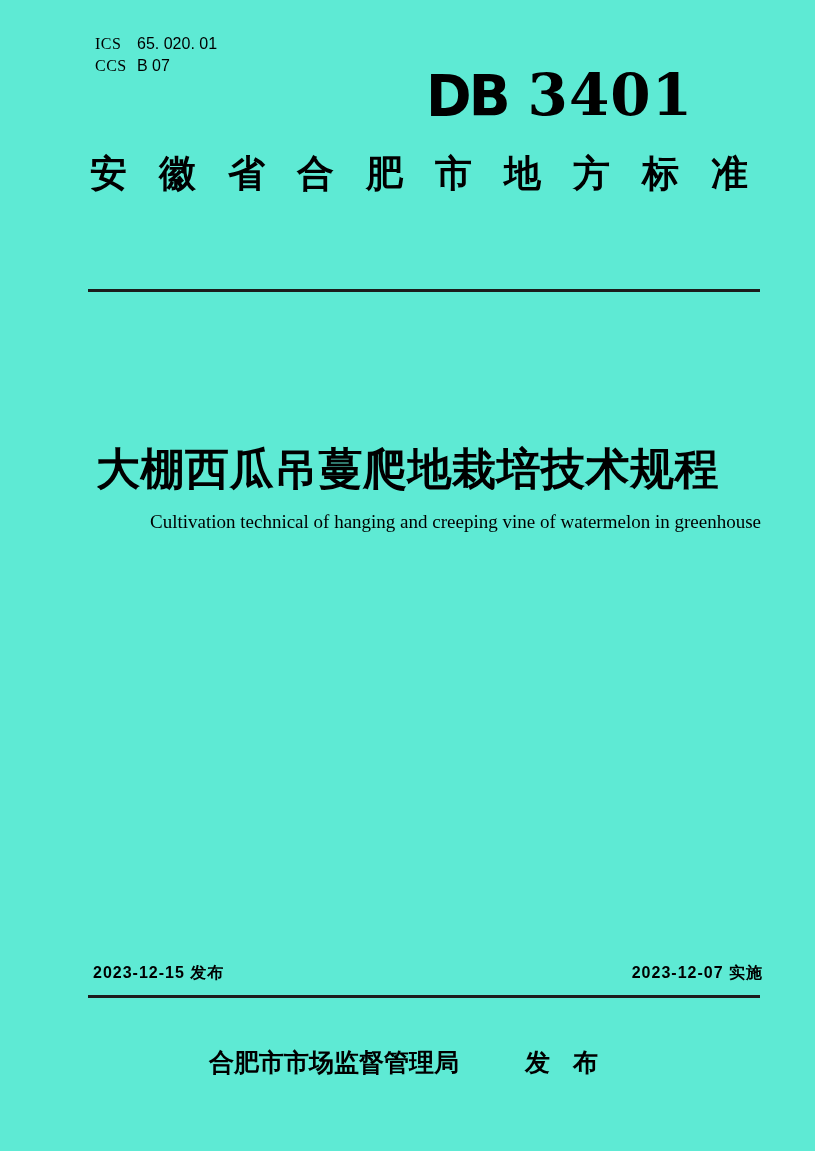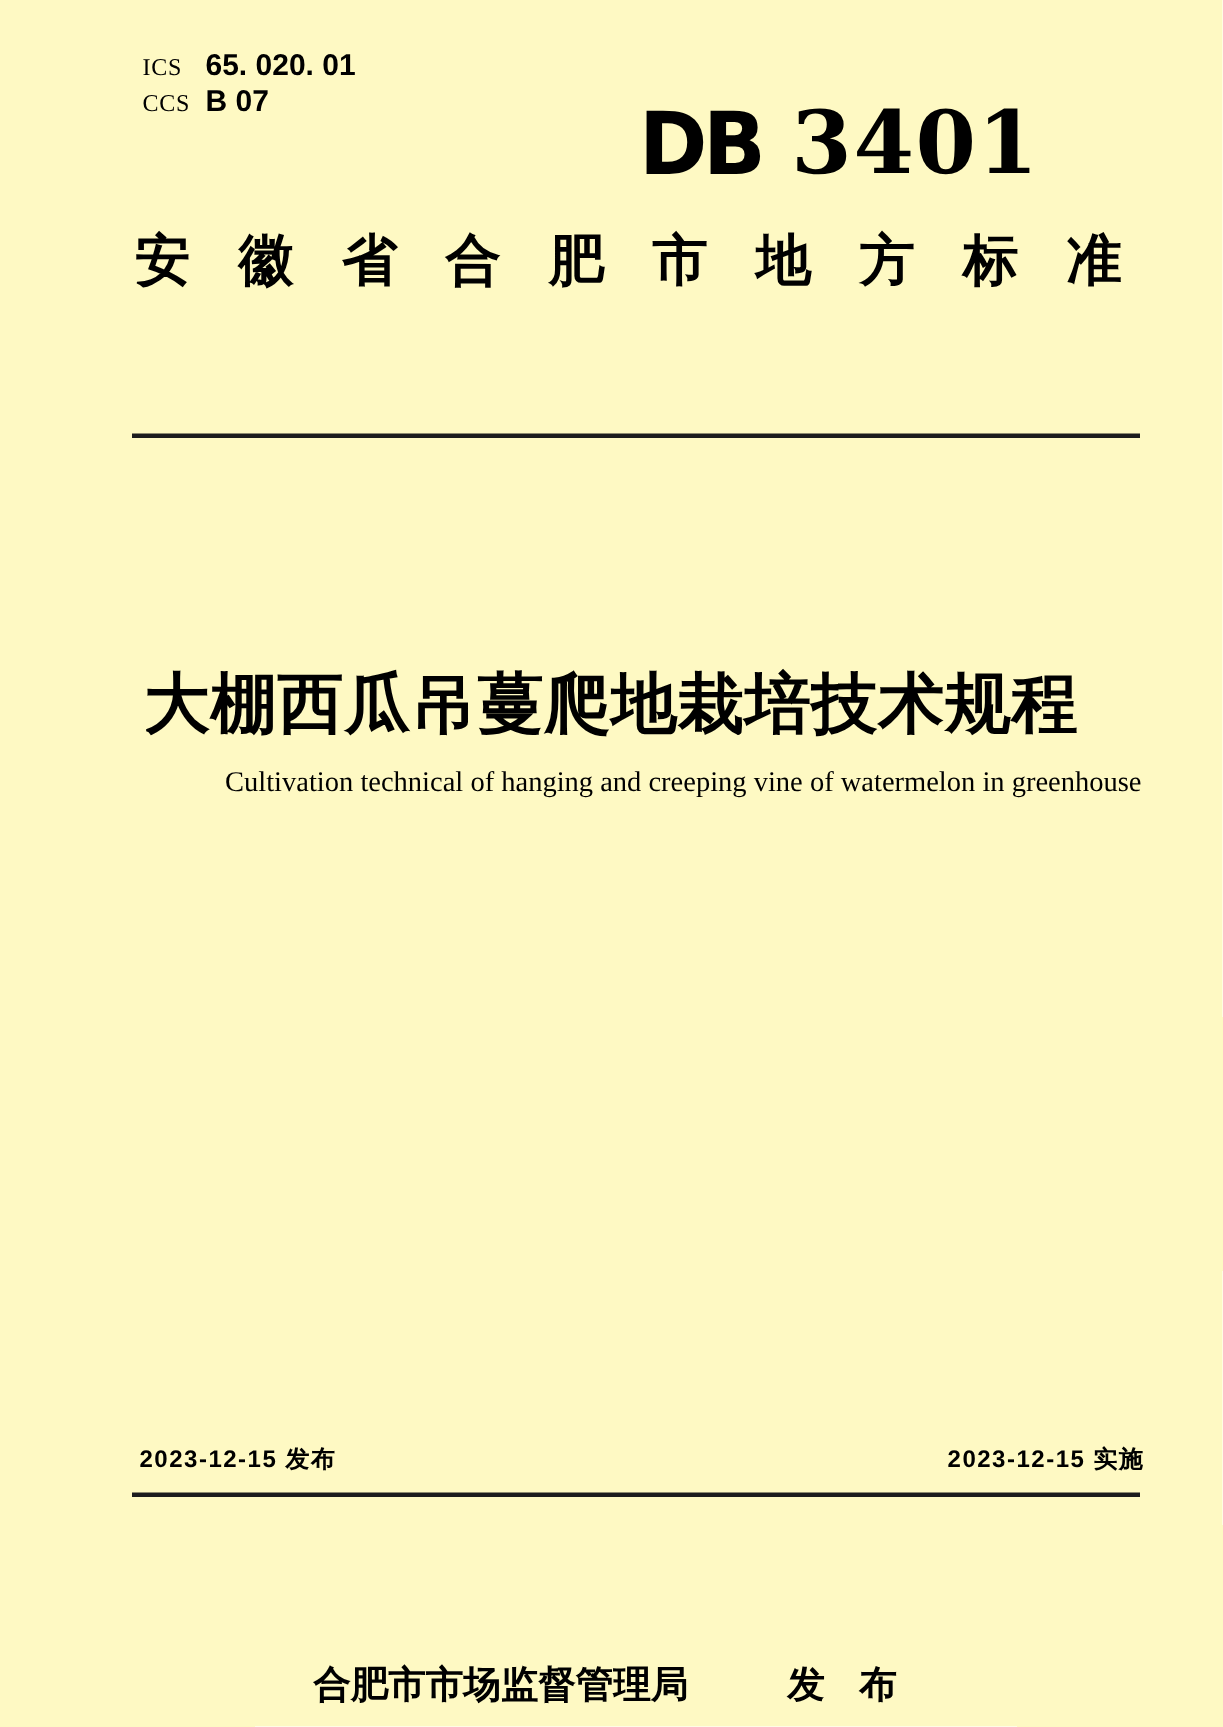--- a/index.html
+++ b/index.html
@@ -4,21 +4,21 @@
 <style>
   html, body {
     margin: 0;
     padding: 0;
     background: #ffffff;
   }
   .page {
     position: relative;
     width: 815px;
     height: 1151px;
-    background: #fef9c3;
+    background: #5eead4;
     color: #000000;
     font-family: "Liberation Sans", "DejaVu Sans", sans-serif;
     overflow: hidden;
   }
 
   
   .ics-block {
     position: absolute;
     left: 95px;
     top: 33px;
@@ -26,22 +26,22 @@
   }
   .ics-row { display: flex; align-items: baseline; }
   .ics-label {
     font-family: "Liberation Serif", "DejaVu Serif", serif;
     font-size: 16px;
     width: 42px;
     letter-spacing: 0.5px;
   }
   .ics-value {
     font-family: "Liberation Sans", sans-serif;
-    font-size: 20px;
-    font-weight: 700;
+    font-size: 16px;
+    font-weight: 400;
   }
 
   
   .logo {
     position: absolute;
     top: 66px;
     right: 122px;
     white-space: nowrap;
     line-height: 1;
   }
@@ -127,21 +127,21 @@
     display: flex;
     justify-content: space-between;
     font-size: 16px;
     font-weight: 700;
     letter-spacing: 1px;
   }
 
   
   .publisher-row {
     position: absolute;
-    top: 1106px;
+    top: 1046px;
     left: 0;
     width: 100%;
     display: flex;
     justify-content: center;
     align-items: baseline;
     gap: 66px;
     font-size: 25px;
     font-weight: 700;
   }
   .publish-label { letter-spacing: 8px; }
@@ -180,21 +180,21 @@
   </div>
 
 
   <div class="rule rule-top"></div>
 
   <div class="title-cn">大棚西瓜吊蔓爬地栽培技术规程</div>
   <div class="title-en">Cultivation technical of hanging and creeping vine of watermelon in greenhouse</div>
 
   <div class="dates">
     <span>2023-12-15 发布</span>
-    <span>2023-12-15 实施</span>
+    <span>2023-12-07 实施</span>
   </div>
 
   <div class="rule rule-bottom"></div>
 
   <div class="publisher-row">
     <span>合肥市市场监督管理局</span>
     <span class="publish-label">发 布</span>
   </div>
 
 </div>

